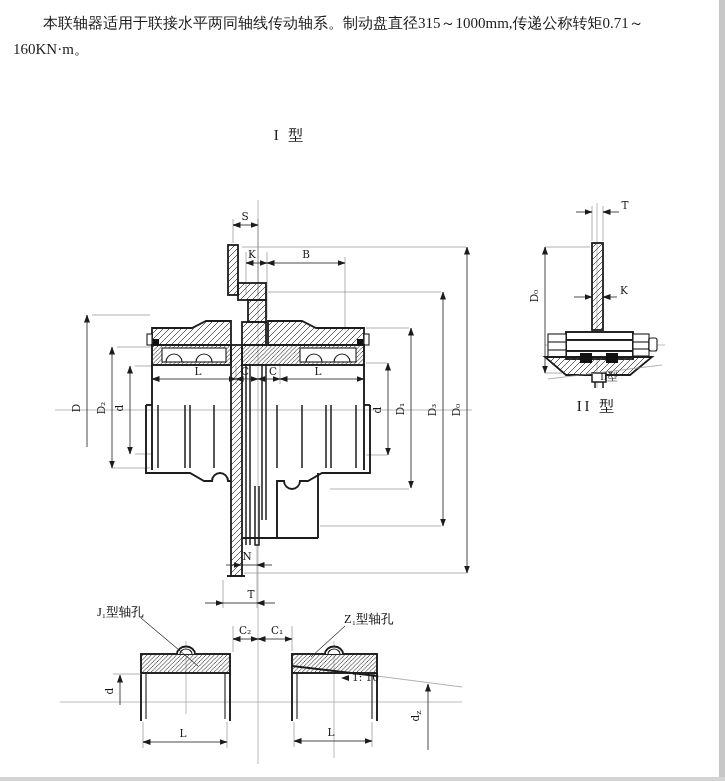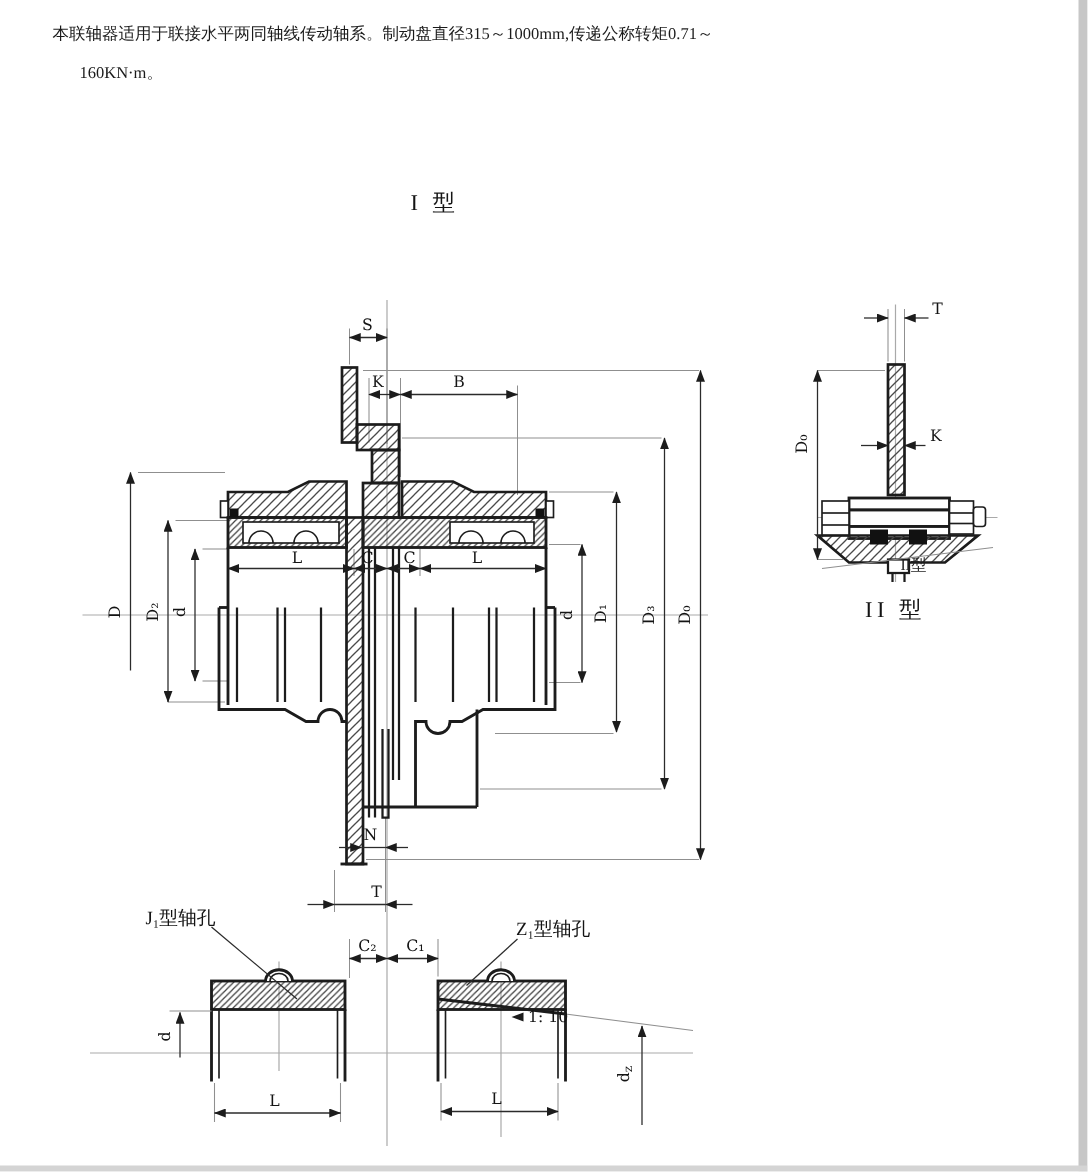--- a/index.html
+++ b/index.html
@@ -3,25 +3,25 @@
 <meta charset="utf-8">
 <style>
   html,body{margin:0;padding:0;background:#e8e8e8;}
   .page{
     position:relative;width:725px;height:781px;background:#ffffff;
     font-family:"Liberation Serif",serif;color:#1c1c1c;overflow:hidden;
     margin:0 auto;
   }
   .para{
     position:absolute;left:13px;top:10px;width:700px;
-    font-size:11px;line-height:26px;color:#1a1a1a;
+    font-size:15px;line-height:26px;color:#1a1a1a;
     font-family:"Liberation Serif",serif;
   }
   .para .l1{text-indent:2em;white-space:nowrap;}
-  .para .l2{white-space:nowrap;margin-left:40px;}
+  .para .l2{white-space:nowrap;}
   svg{position:absolute;left:0;top:0;}
   .cl{stroke:#a9a9a9;stroke-width:0.8;fill:none;}
   .ext{stroke:#8f8f8f;stroke-width:0.7;fill:none;}
   .dl{stroke:#2b2b2b;stroke-width:0.85;fill:none;}
   .o1{stroke:#1c1c1c;stroke-width:1.9;fill:none;}
   .o2{stroke:#1c1c1c;stroke-width:1.1;fill:none;}
   .o3{stroke:#1c1c1c;stroke-width:1.5;fill:none;}
   .hz{fill:url(#hA);stroke:#1c1c1c;stroke-width:1.8;}
   .hzB{fill:url(#hB);stroke:#1c1c1c;stroke-width:1.9;}
   .wf{fill:#ffffff;}

